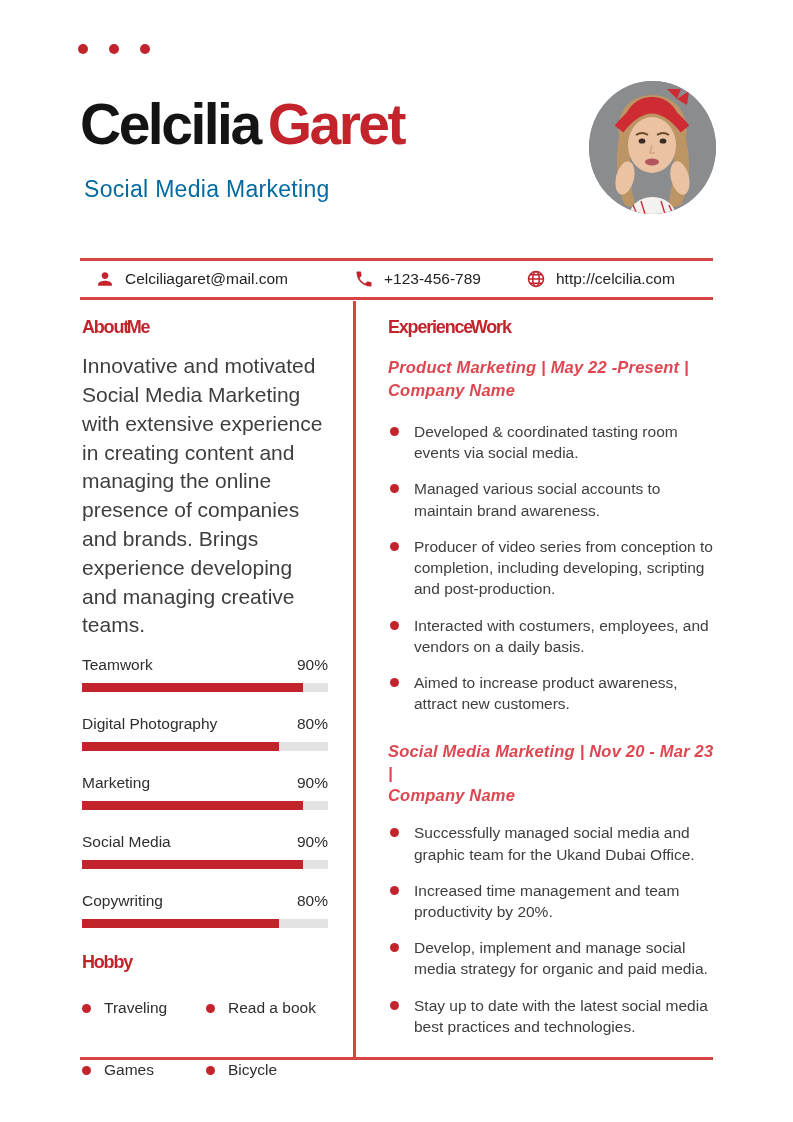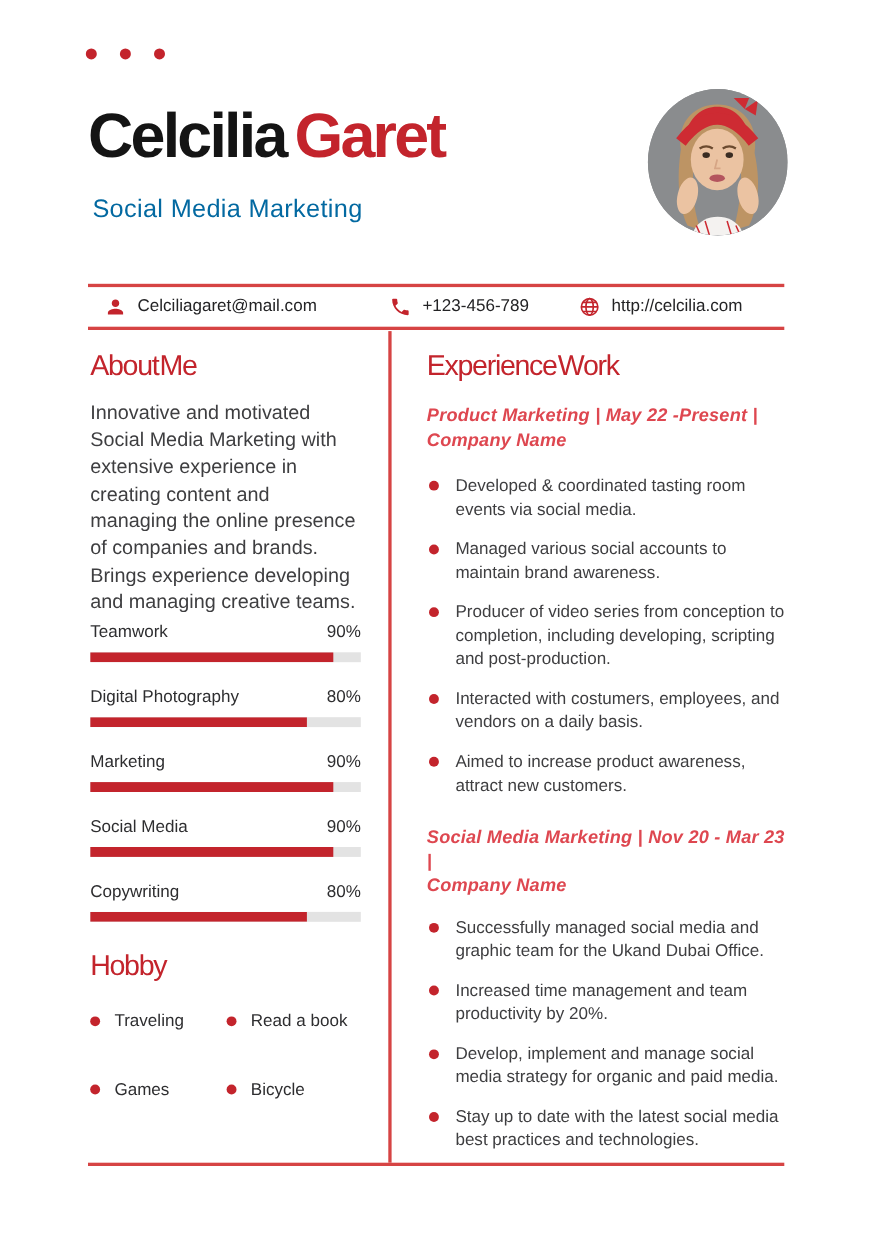--- a/index.html
+++ b/index.html
@@ -34,26 +34,26 @@
   .cicon svg{width:20px;height:20px;}
 
   
   .divider{position:absolute;left:353px;top:301px;width:2.5px;height:756px;background:var(--rule);}
   .bottom-rule{position:absolute;left:80px;top:1057px;width:633px;height:3px;background:var(--rule);}
 
   
   .col-left{position:absolute;left:82px;top:316px;width:246px;}
   .col-right{position:absolute;left:388px;top:316px;width:326px;}
 
-  h2.section{font-size:26px;font-weight:400;letter-spacing:-1.2px;word-spacing:-5px;color:var(--accent);margin:0;line-height:1.3;}
-
-  .about-body{margin:13px 0 0;font-size:18px;line-height:1.37;color:var(--text);}
+  h2.section{font-size:18px;font-weight:700;letter-spacing:-1.2px;word-spacing:-5px;color:var(--accent);margin:0;line-height:1.3;}
+
+  .about-body{margin:13px 0 0;font-size:21px;line-height:1.37;color:var(--text);}
 
   .skills-title{margin-top:25px;}
-  .skills{margin-top:6px;}
+  .skills{margin-top:16px;}
   .skill-row{display:flex;justify-content:space-between;align-items:baseline;font-size:15.5px;color:#2e2e30;margin-bottom:9px;}
   .skill-track{height:9px;background:var(--bar_track);margin-bottom:23px;overflow:hidden;}
   .skill-fill{height:100%;background:var(--accent);}
 
   .hobby-title{margin-top:9px;}
   .hobby-grid{margin-top:25px;display:grid;grid-template-columns:124px 1fr;row-gap:44px;}
   .hobby-item{display:flex;align-items:center;gap:13px;font-size:15.5px;color:#2e2e30;}
   .bullet{width:9px;height:9px;border-radius:50%;background:var(--accent);flex:none;}
 
   .job-sub{margin:17px 0 0;font-size:16.5px;font-style:italic;font-weight:700;color:var(--accent_light);line-height:1.35;letter-spacing:0.2px;}

